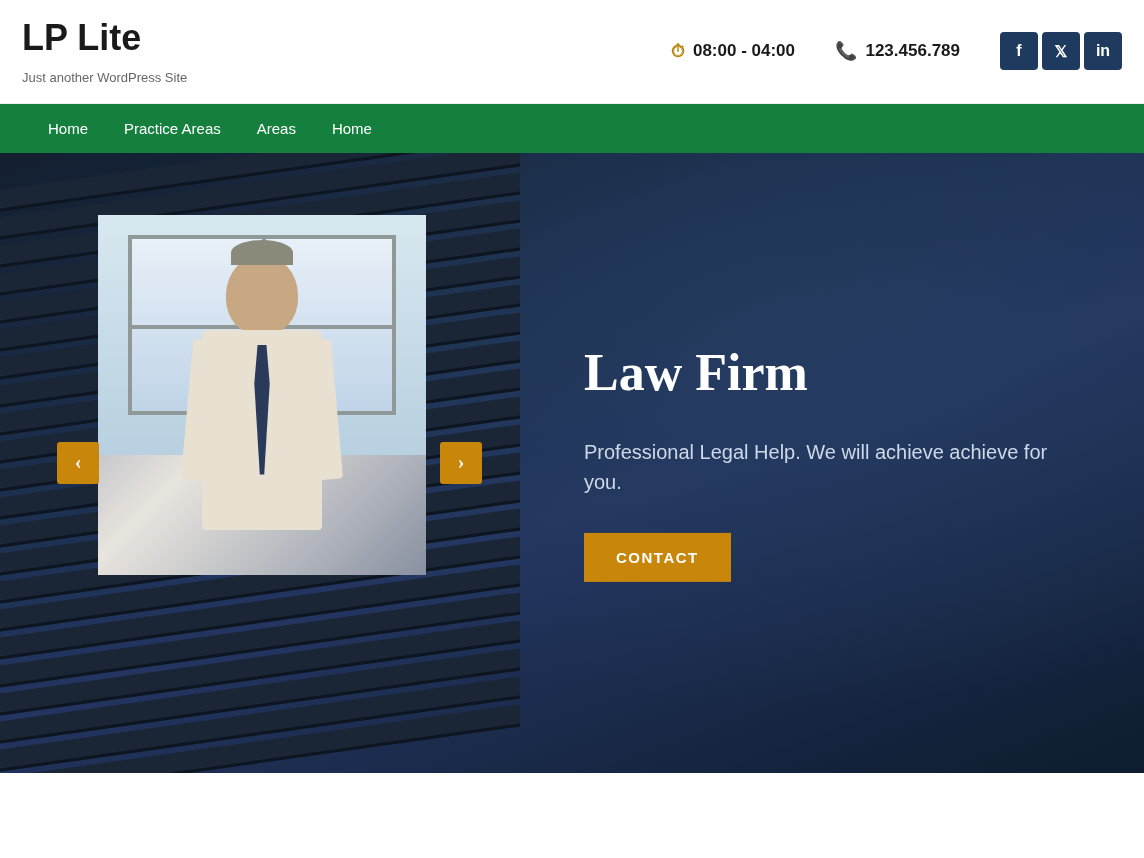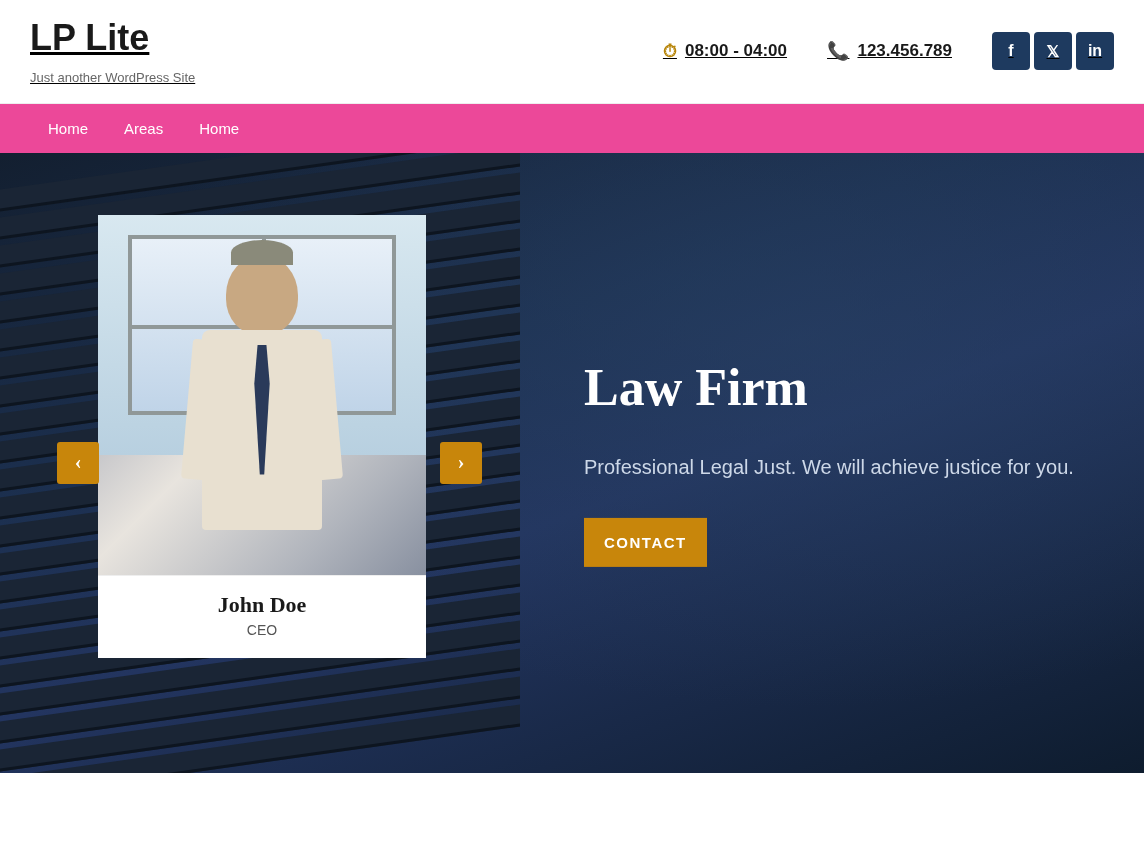--- a/index.html
+++ b/index.html
@@ -2,24 +2,23 @@
 <html><head>
   <meta charset="utf-8">
   <style>
     * { margin: 0; padding: 0; box-sizing: border-box; }
     body { font-family: Georgia, 'Times New Roman', serif; background: #fff; width: 1144px; }
 
     
     .header {
       display: flex;
       align-items: center;
-      padding: 18px 30px;
+      padding: 18px 22px;
       background: #fff;
       border-bottom: 1px solid #eee;
-      text-decoration: underline;
     }
     .logo-block { flex: 0 0 auto; margin-right: auto; }
     .logo-title {
       font-size: 36px;
       font-weight: 700;
       color: #1a1a1a;
       font-family: Arial, sans-serif;
       line-height: 1.1;
     }
     .logo-sub {
@@ -59,21 +58,21 @@
       justify-content: center;
       cursor: pointer;
       color: #fff;
       font-size: 16px;
       font-weight: 700;
       font-family: Arial, sans-serif;
     }
 
     
     .nav {
-      background: #ec4899;
+      background: #15803d;
       padding: 0 30px;
       display: flex;
       align-items: flex-end;
     }
     .nav-item {
       color: #fff;
       font-family: Arial, sans-serif;
       font-size: 15px;
       padding: 16px 18px;
       cursor: pointer;
@@ -314,21 +313,21 @@
       margin-bottom: 36px;
     }
     .contact-btn {
       display: inline-block;
       background: #c8860b;
       color: #fff;
       font-family: Arial, sans-serif;
       font-size: 15px;
       font-weight: 700;
       letter-spacing: 1.5px;
-      padding: 16px 20px;
+      padding: 16px 32px;
       cursor: pointer;
       border: none;
       text-transform: uppercase;
     }
   </style>
 </head>
 <body>
 
 <header class="header">
   <div class="logo-block">
@@ -349,20 +348,21 @@
 
   <div class="social-icons">
     <div class="social-btn">f</div>
     <div class="social-btn">𝕏</div>
     <div class="social-btn">in</div>
   </div>
 </header>
 
 <nav class="nav">
   <a class="nav-item">Home</a>
+  <a class="nav-item">Practice Areas</a>
   <a class="nav-item">Areas</a>
   <a class="nav-item">Home</a>
 </nav>
 
 <section class="hero">
   <div class="hero-bg"></div>
 
   <div class="hero-stairs">
     <div class="stair-slat" style="top:0px;"></div>
     <div class="stair-slat" style="top:28px;"></div>
@@ -406,24 +406,20 @@
       </div>
 
       <div class="person-figure">
         <div class="person-head"></div>
         <div class="person-arm-left"></div>
         <div class="person-arm-right"></div>
         <div class="person-body"></div>
         <div class="person-tie"></div>
       </div>
     </div>
-    <div class="attorney-info">
-      <div class="attorney-name">John Doe</div>
-      <div class="attorney-role">CEO</div>
-    </div>
   </div>
 
   <div class="hero-content">
     <h1 class="hero-title">Law Firm</h1>
-    <p class="hero-subtitle">Professional Legal Just. We will achieve justice for you.</p>
+    <p class="hero-subtitle">Professional Legal Help. We will achieve achieve for you.</p>
     <button class="contact-btn">CONTACT</button>
   </div>
 </section>
 
 </body></html>

